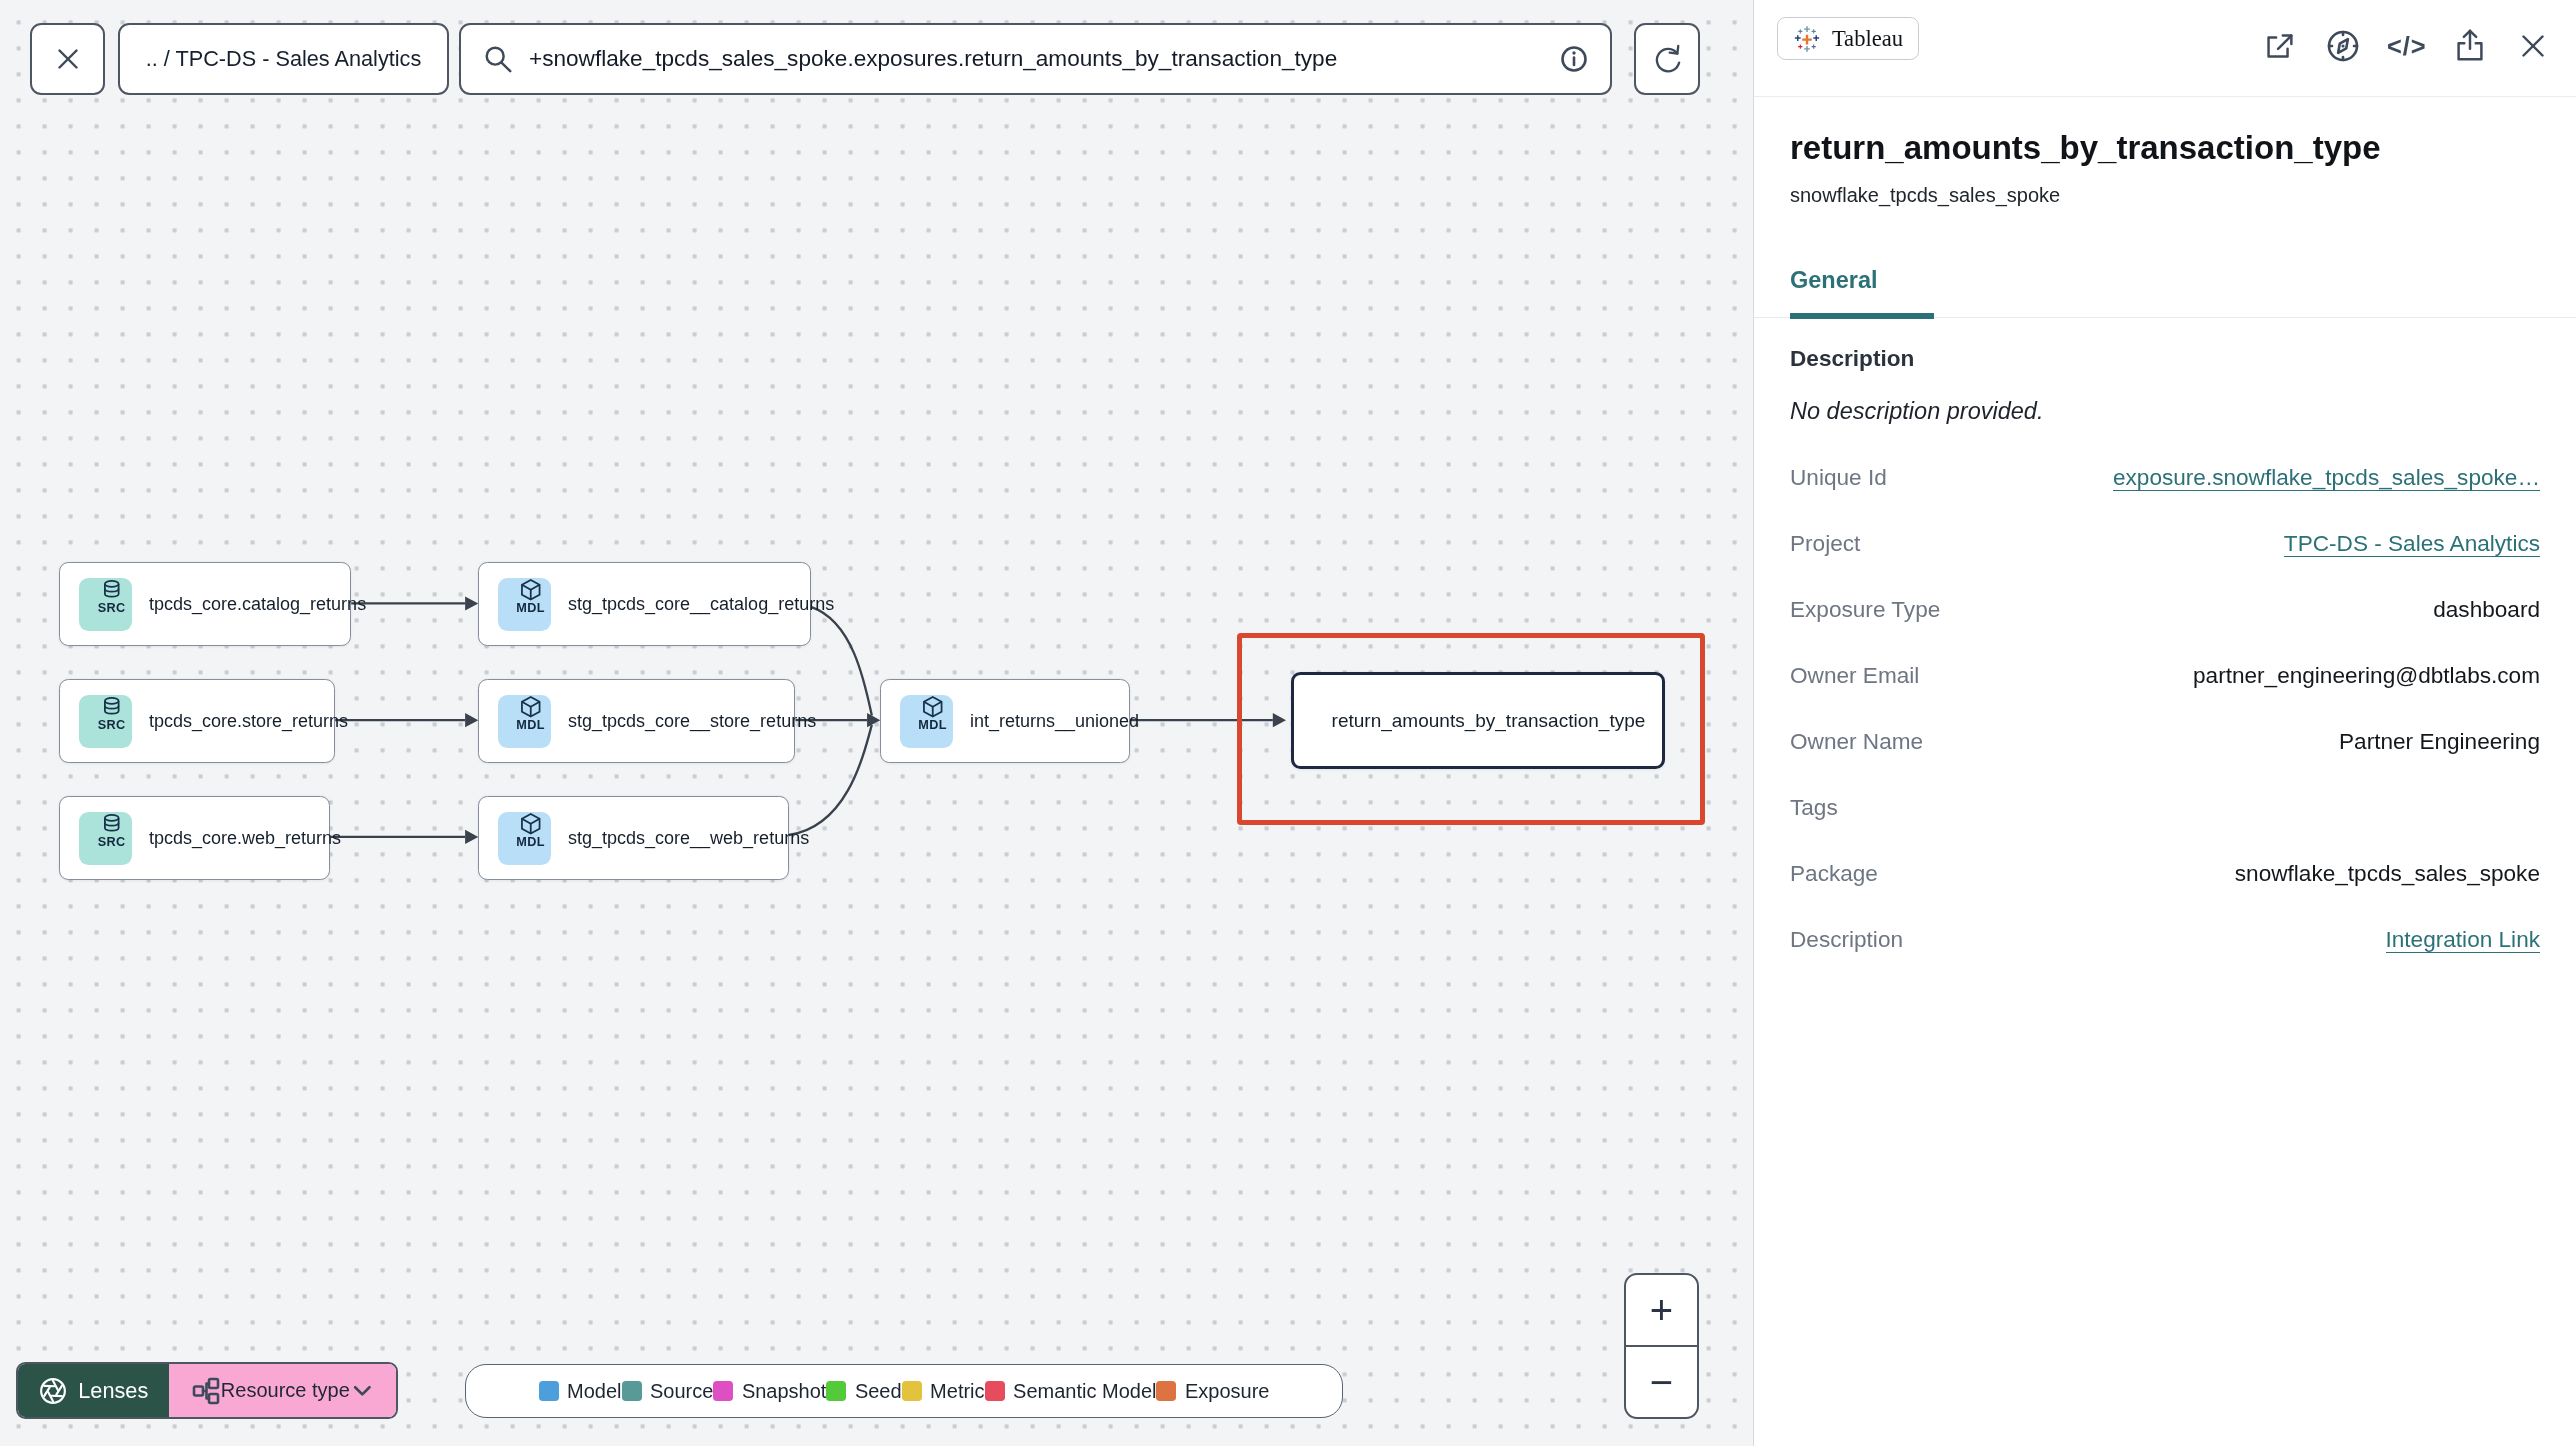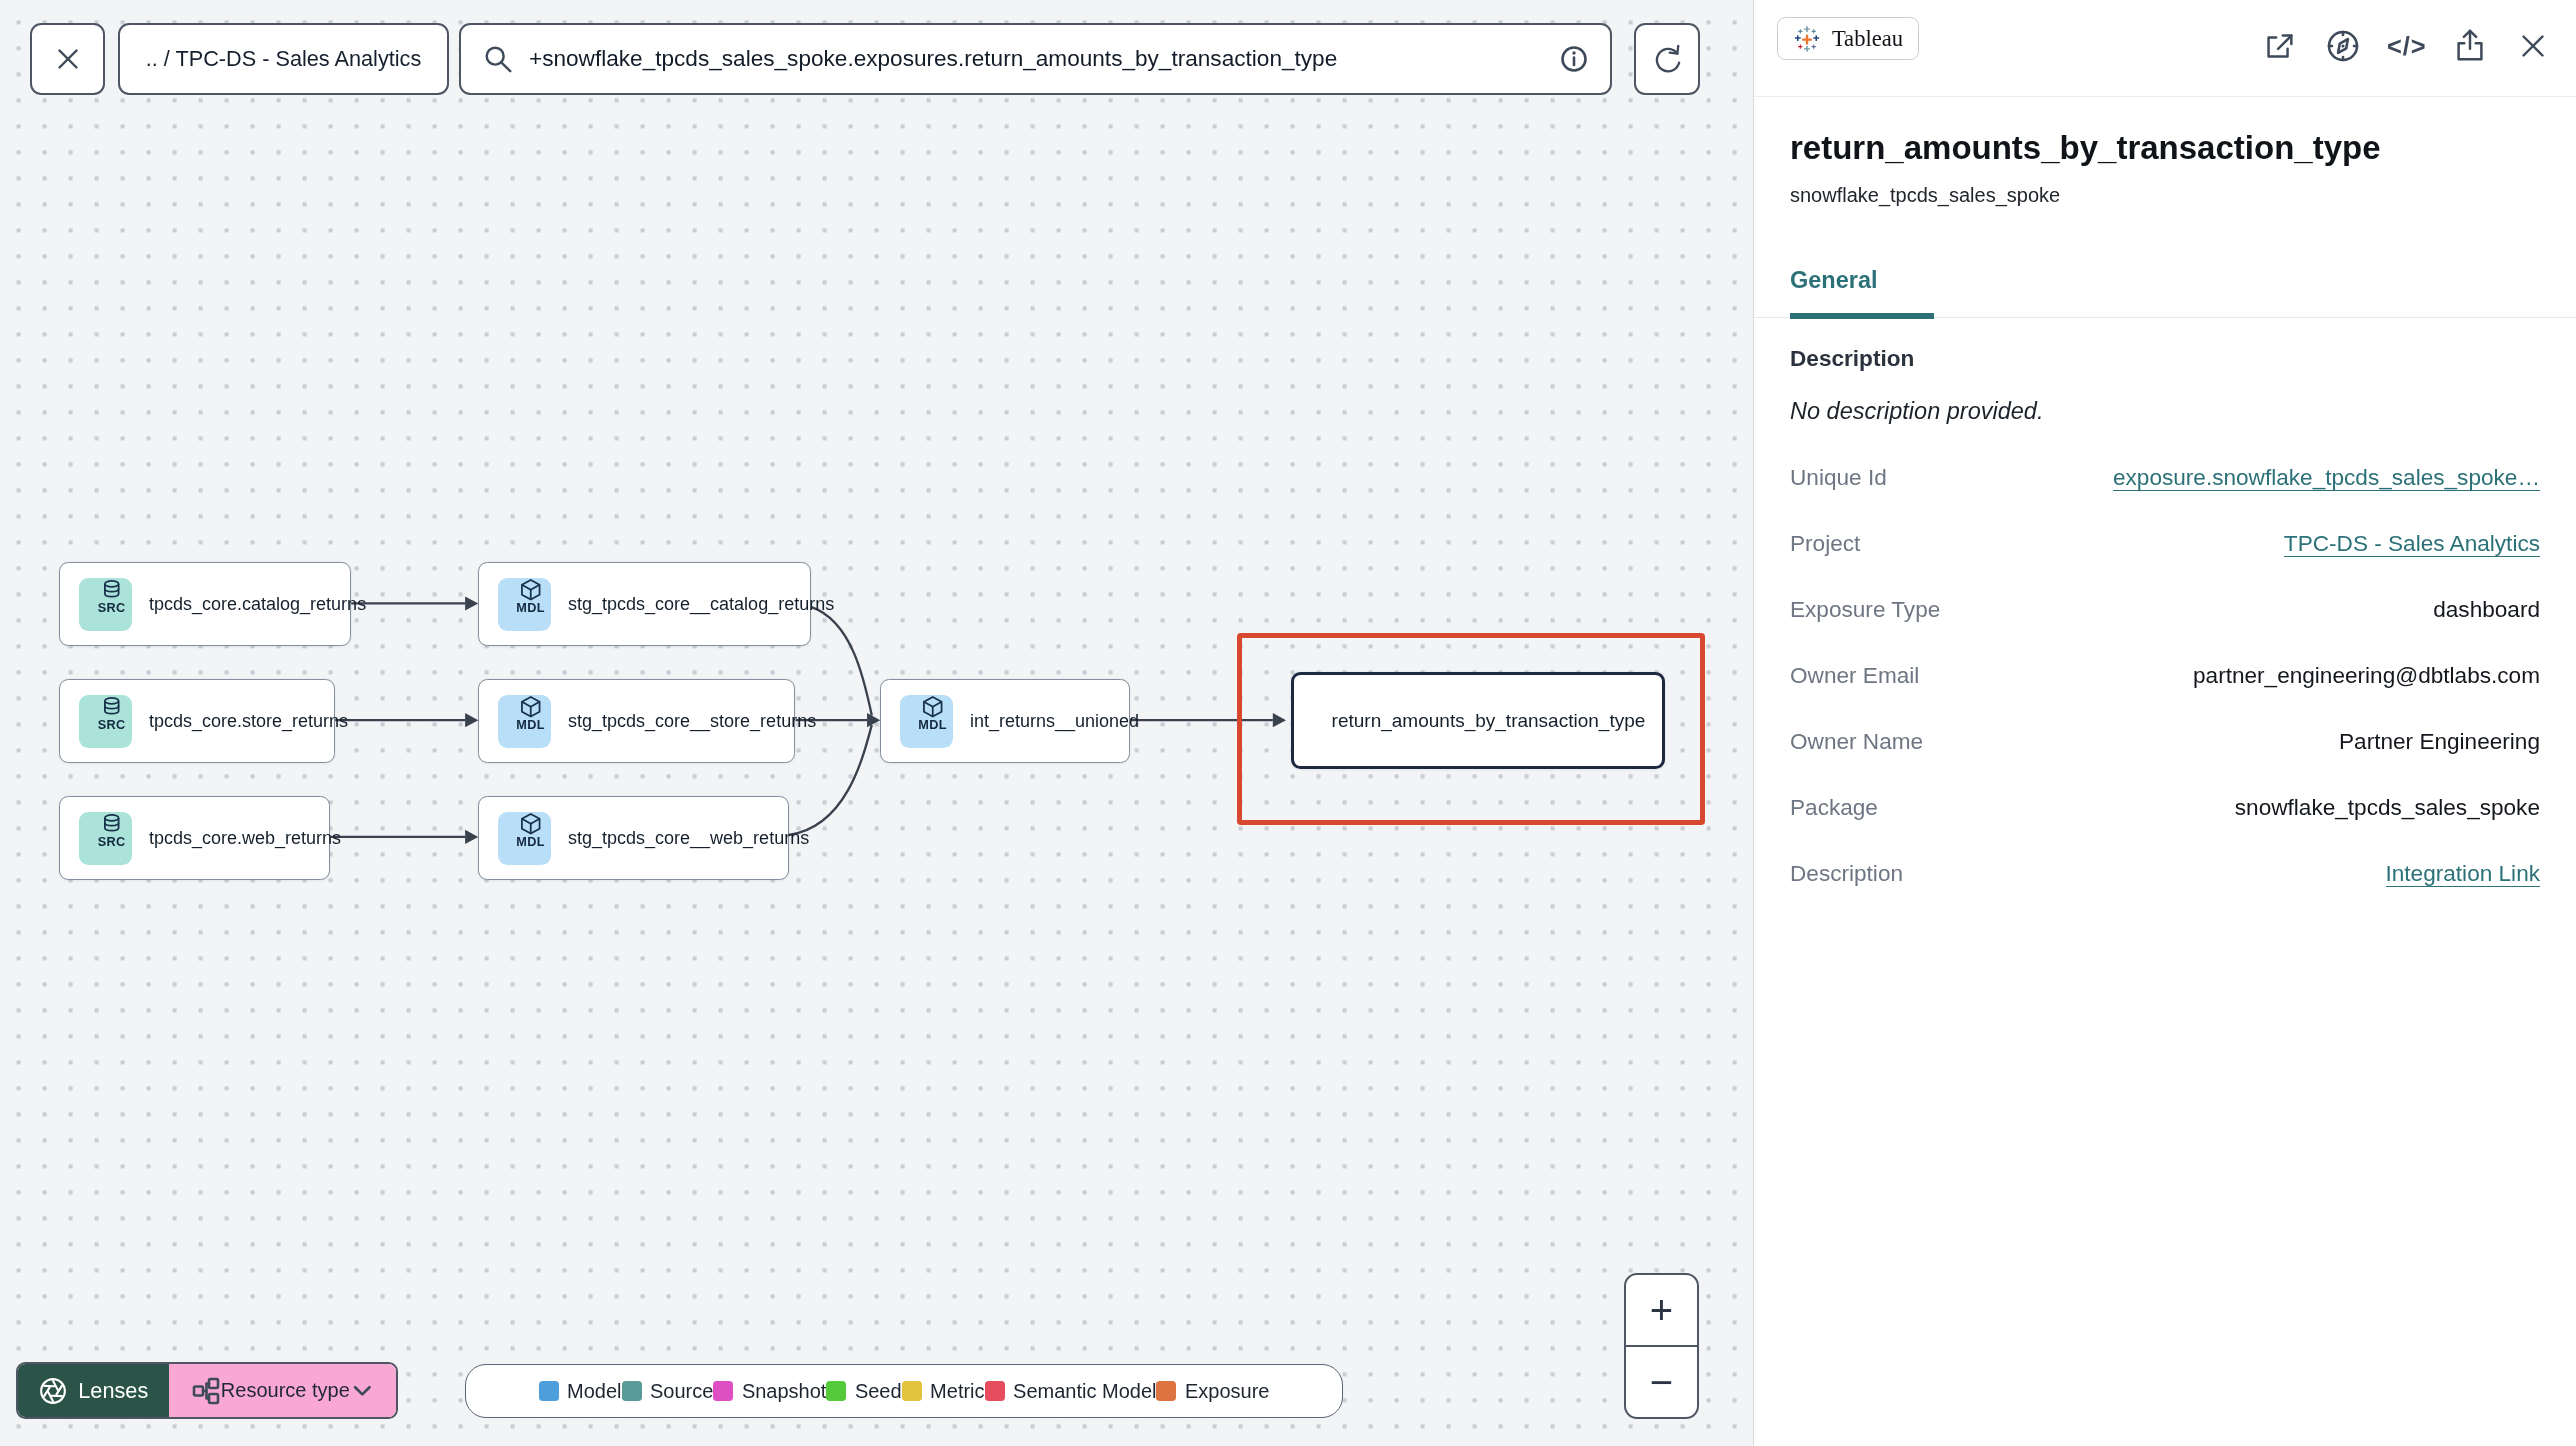--- a/index.html
+++ b/index.html
@@ -358,20 +358,24 @@
     </div>
     <div class="frow">
       <span class="flabel">Owner Email</span>
       <span class="fvalue">partner_engineering@dbtlabs.com</span>
     </div>
     <div class="frow">
       <span class="flabel">Owner Name</span>
       <span class="fvalue">Partner Engineering</span>
     </div>
     <div class="frow">
+      <span class="flabel">Tags</span>
+      <span class="fvalue"></span>
+    </div>
+    <div class="frow">
       <span class="flabel">Package</span>
       <span class="fvalue">snowflake_tpcds_sales_spoke</span>
     </div>
     <div class="frow">
       <span class="flabel">Description</span>
       <a class="fvalue">Integration Link</a>
     </div>
   </div>
 </aside>
 

